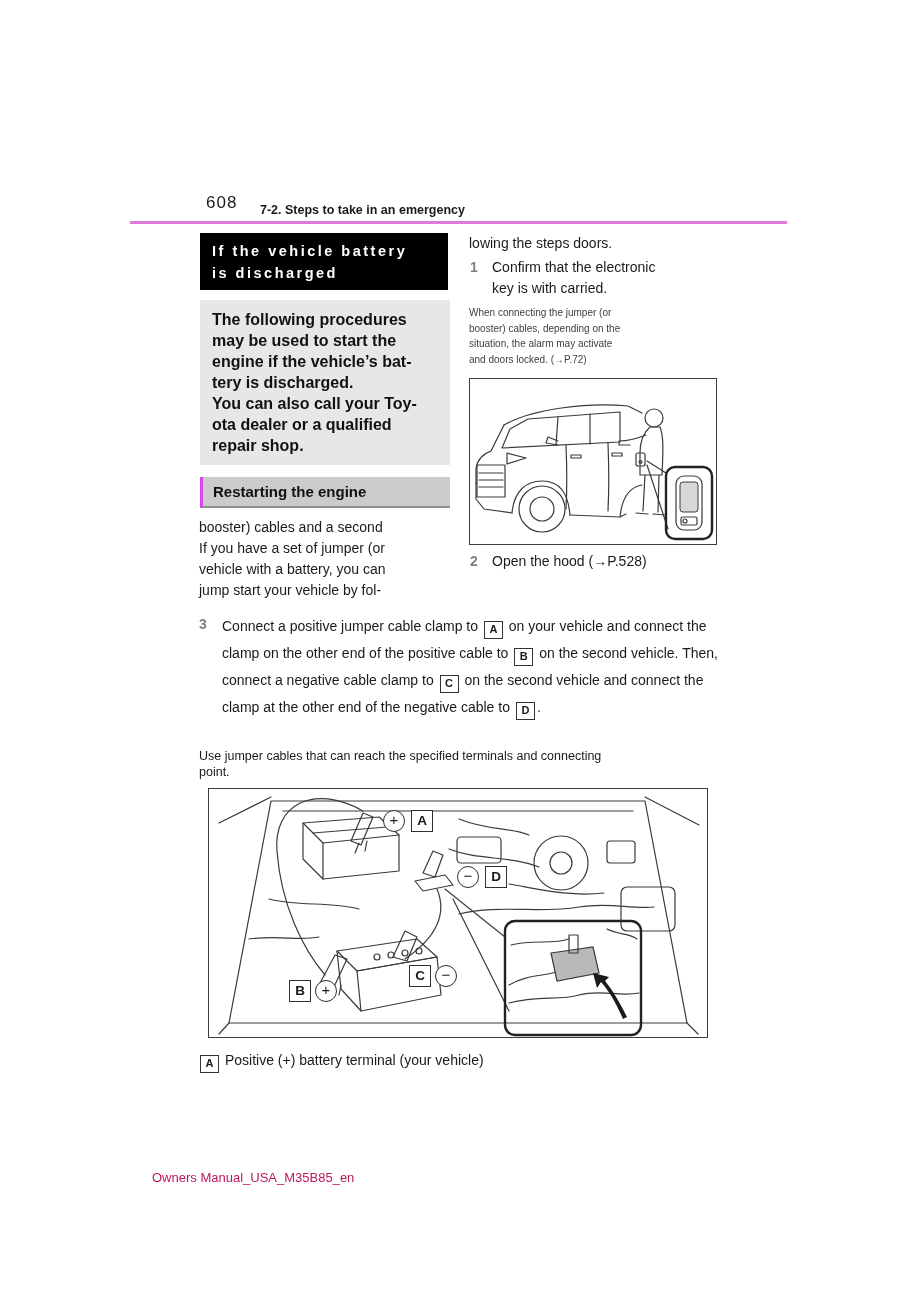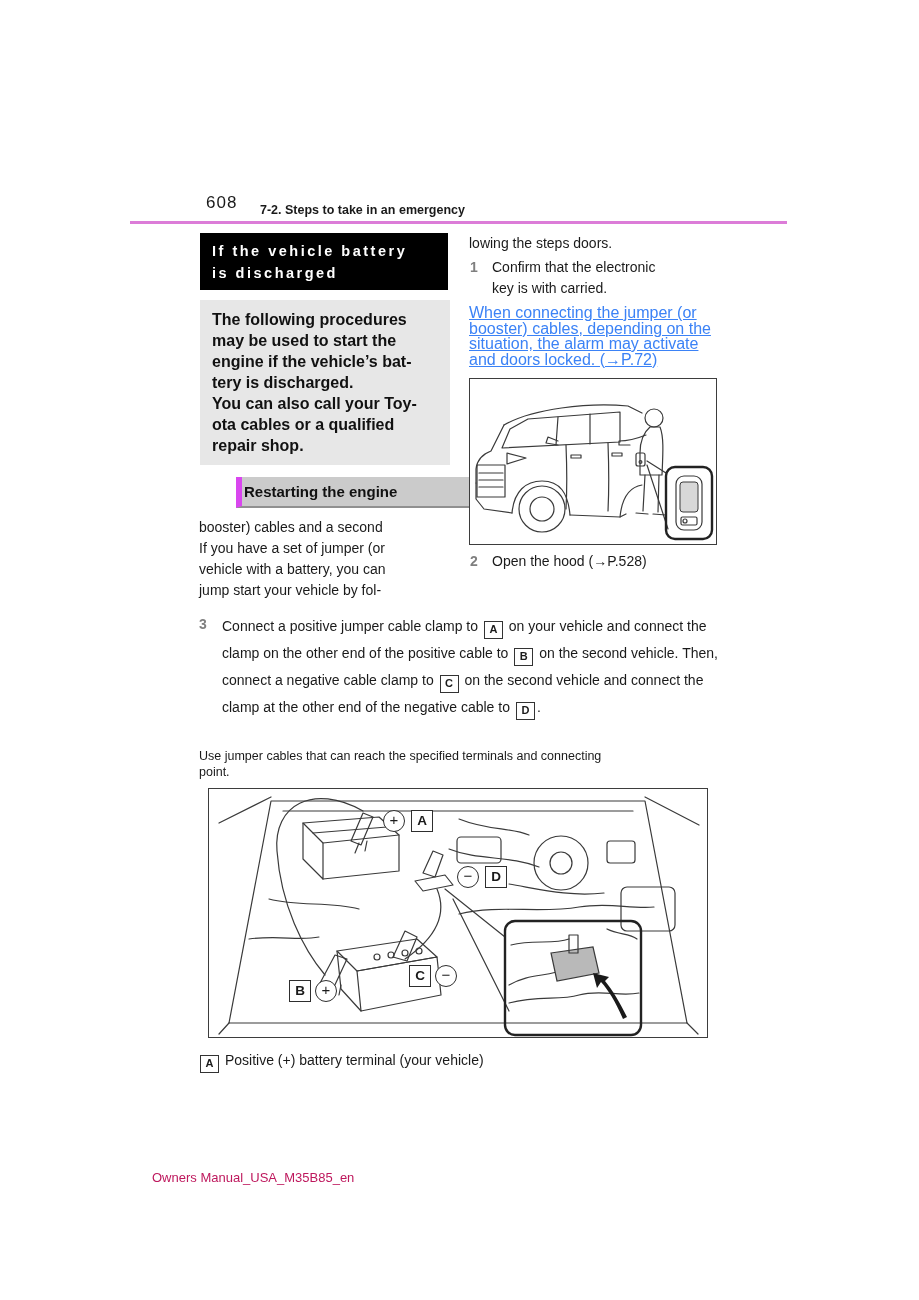--- a/index.html
+++ b/index.html
@@ -11,25 +11,25 @@
   .pagenum{font-size:17px;font-weight:400;letter-spacing:1px;margin-left:16px;}
   .chapter{font-size:12.5px;font-weight:700;}
   .rule{height:3px;background:#dc7cd8;}
   
   .titlebox{background:#000000;color:#fff;font-weight:700;font-size:14.5px;
             line-height:22px;letter-spacing:2.5px;padding:7px 12px;box-sizing:border-box;}
   
   .introbox{background:#e7e7e7;font-weight:700;font-size:16px;line-height:21px;
             padding:9px 12px;box-sizing:border-box;color:#111;}
   
-  .sectionbar{background:#cbcbcb;border-left:6px solid #d946ef;border-bottom:2px solid #909090;
-              font-size:15px;font-weight:700;line-height:29px;padding-left:2px;
-              box-sizing:border-box;color:#111;margin-left:36px;}
+  .sectionbar{background:#cbcbcb;border-left:3px solid #d946ef;border-bottom:2px solid #909090;
+              font-size:15px;font-weight:700;line-height:29px;padding-left:10px;
+              box-sizing:border-box;color:#111;}
   .body-txt{font-size:14px;line-height:21px;color:#1a1a1a;}
-  .small-txt{font-size:16px;line-height:15.5px;color:#3b82f6;text-decoration:underline;}
+  .small-txt{font-size:10px;line-height:15.5px;color:#404040;}
   .stepnum{color:#7f7f7f;font-weight:700;}
   .figure{border:1px solid #3d3d3d;background:#fff;box-sizing:border-box;}
   svg{display:block;}
   .sketch{stroke:#3a3a3a;stroke-width:1.2;fill:none;stroke-linecap:round;stroke-linejoin:round;}
   .sketch-thick{stroke:#222;stroke-width:2.4;fill:none;stroke-linecap:round;stroke-linejoin:round;}
   
   .lb{display:inline-block;min-width:15px;height:16px;line-height:15px;border:1.5px solid #333;
       text-align:center;font-weight:700;font-size:11px;vertical-align:-2px;padding:0 1px;
       margin:0 2px;background:#fff;}
   
@@ -52,21 +52,21 @@
     <span class="ln">If the vehicle battery</span>
     <span class="ln">is discharged</span>
   </div>
 
   <div class="abs introbox" style="left:200px;top:300px;width:250px;">
     <span class="ln">The following procedures</span>
     <span class="ln">may be used to start the</span>
     <span class="ln">engine if the vehicle’s bat-</span>
     <span class="ln">tery is discharged.</span>
     <span class="ln">You can also call your Toy-</span>
-    <span class="ln">ota cables or a qualified</span>
+    <span class="ln">ota dealer or a qualified</span>
     <span class="ln">repair shop.</span>
   </div>
 
   <div class="abs sectionbar" style="left:200px;top:477px;width:250px;height:31px;">Restarting the engine</div>
 
   <div class="abs body-txt" style="left:199px;top:517px;width:255px;">
     <span class="ln">booster) cables and a second</span>
     <span class="ln">If you have a set of jumper (or</span>
     <span class="ln">vehicle with a battery, you can</span>
     <span class="ln">jump start your vehicle by fol-</span>

